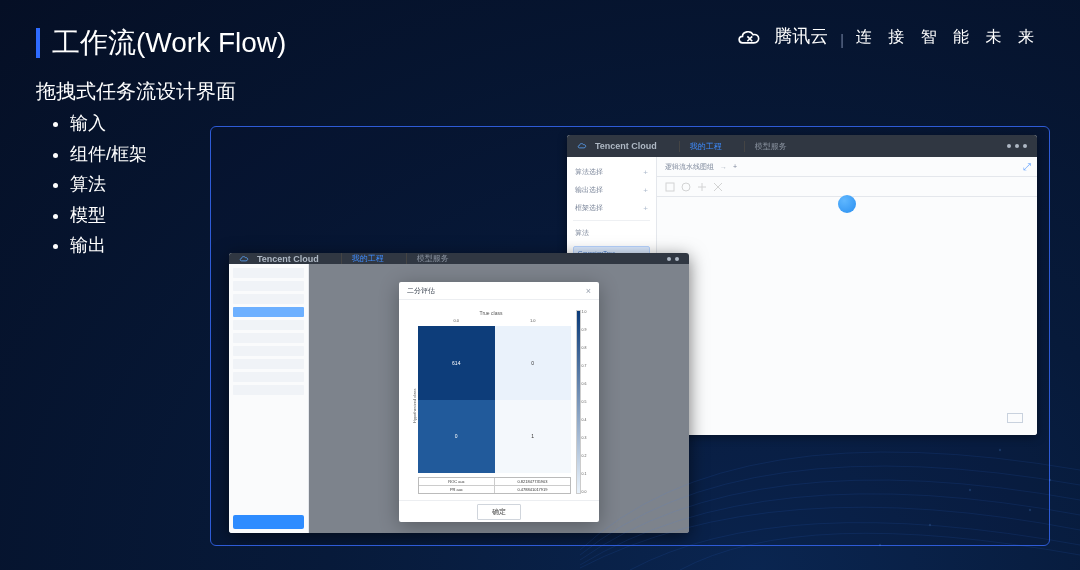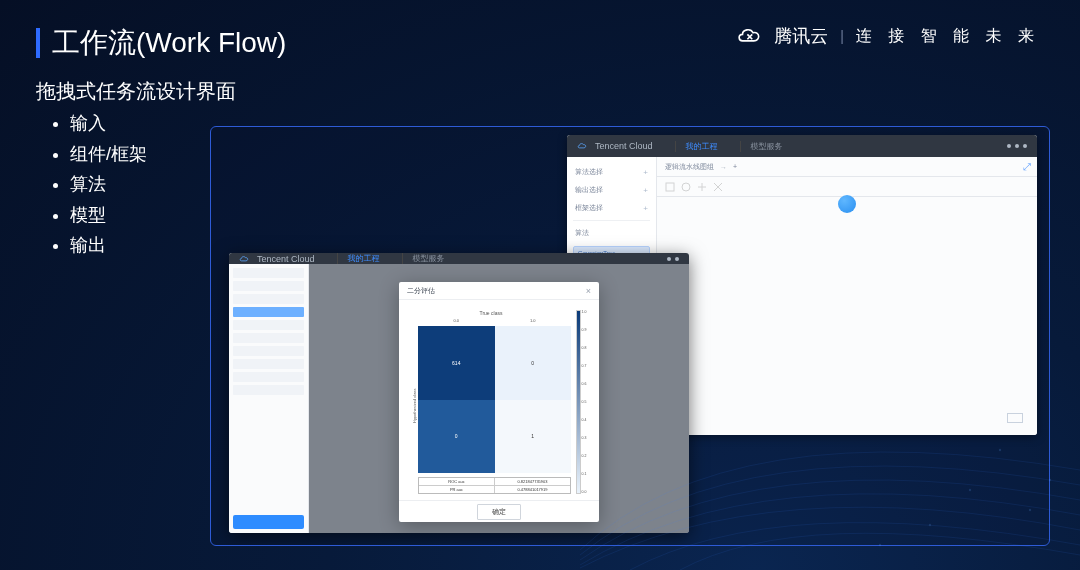--- a/index.html
+++ b/index.html
@@ -8,21 +8,21 @@
   background: radial-gradient(ellipse at 70% 100%, #0a2550 0%, #071a3a 40%, #050f25 100%);
   font-family: "Microsoft YaHei", "PingFang SC", sans-serif;
   color: #fff; overflow: hidden; position: relative;
 }
 .waves {
   position: absolute; right: 0; bottom: 0; width: 500px; height: 220px;
   opacity: 0.35; pointer-events: none;
 }
 .waves svg { width: 100%; height: 100%; }
 
-.header { position: absolute; top: 24px; right: 40px; display: flex; align-items: center; gap: 12px; }
+.header { position: absolute; top: 24px; right: 40px; display: flex; align-items: flex-end; gap: 12px; }
 .logo-icon { width: 26px; height: 20px; }
 .brand-text { font-size: 18px; font-weight: 500; }
 .divider { color: #6b7a99; font-size: 14px; }
 .tagline { font-size: 16px; letter-spacing: 6px; }
 
 .title-wrap { position: absolute; top: 24px; left: 36px; display: flex; align-items: center; }
 .title-bar { width: 4px; height: 30px; background: #2e6bff; margin-right: 12px; }
 .title { font-size: 28px; font-weight: 400; }
 
 .subtitle { position: absolute; top: 78px; left: 36px; font-size: 20px; }
@@ -38,21 +38,21 @@
 .shot-back {
   position: absolute; top: 8px; right: 12px; width: 470px; height: 300px;
   background: #f1f3f6; border-radius: 3px; box-shadow: 0 2px 10px rgba(0,0,0,0.4);
   display: flex; flex-direction: column; overflow: hidden;
 }
 .tb-top {
   height: 22px; background: #303742; display: flex; align-items: center;
   padding: 0 10px; gap: 8px; font-size: 8px; color: #9aa3b0;
 }
 .tb-logo { width: 10px; height: 10px; }
-.tb-brand { color: #aeb8c4; font-size: 9px; }
+.tb-brand { color: #aeb8c4; font-size: 9px; font-weight: bold; }
 .tb-tab { color: #3e8cff; margin-left: 14px; border-left: 1px solid #444; padding-left: 10px; }
 .tb-tab.off { color: #8a93a0; }
 .tb-dots { margin-left: auto; display: flex; gap: 4px; }
 .tb-dot { width: 4px; height: 4px; border-radius: 50%; background: #aeb8c4; }
 
 .tb-body { flex: 1; display: flex; }
 .tb-side { width: 90px; background: #ffffff; border-right: 1px solid #e4e7ec; padding: 6px; }
 .tb-side-item {
   font-size: 7px; color: #7a8599; padding: 4px 2px; display: flex;
   justify-content: space-between; align-items: center;

